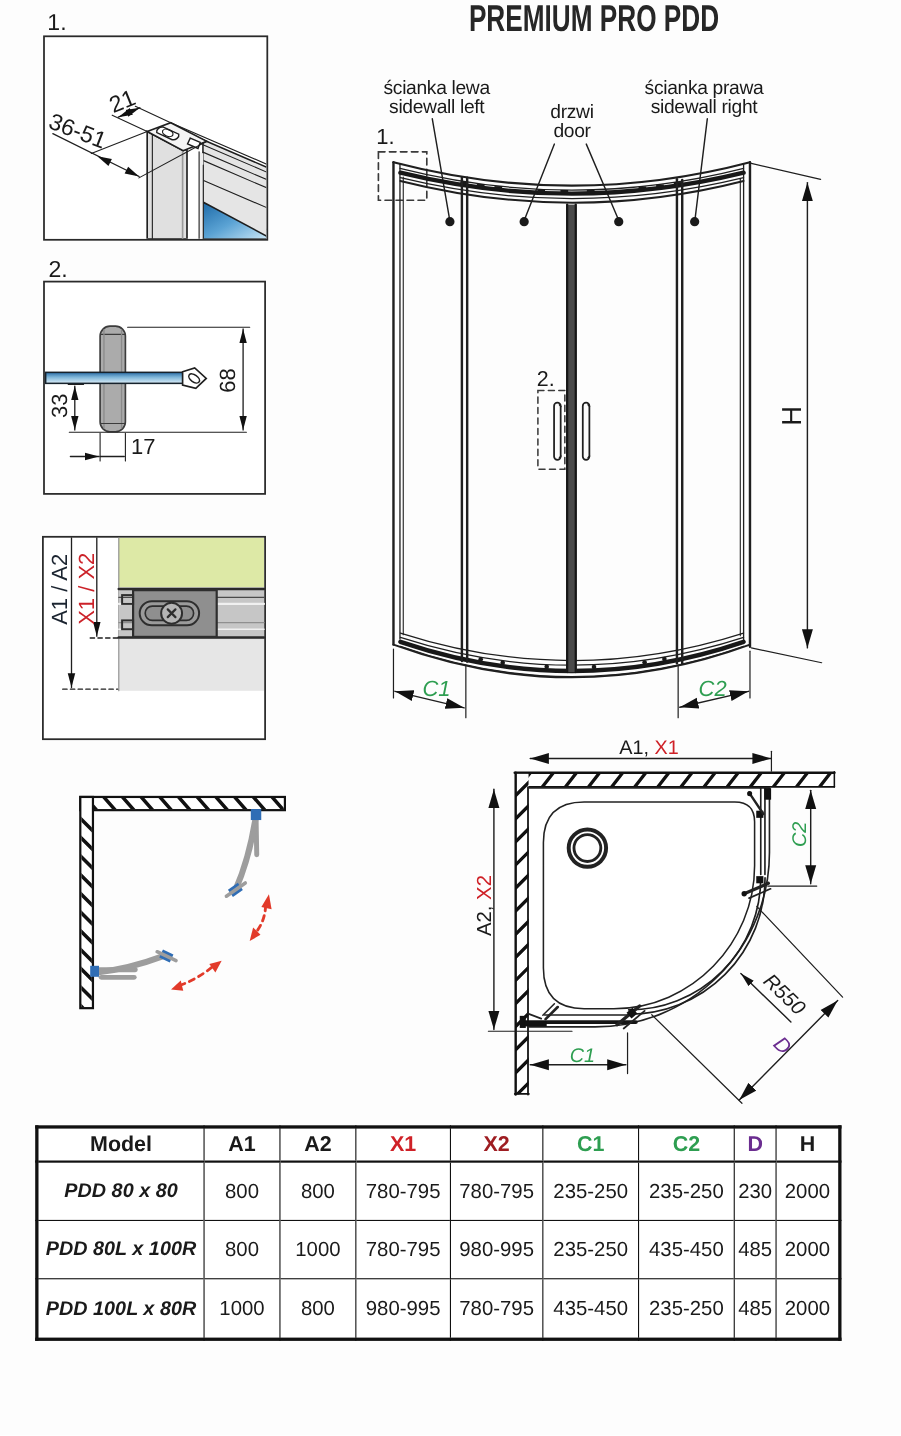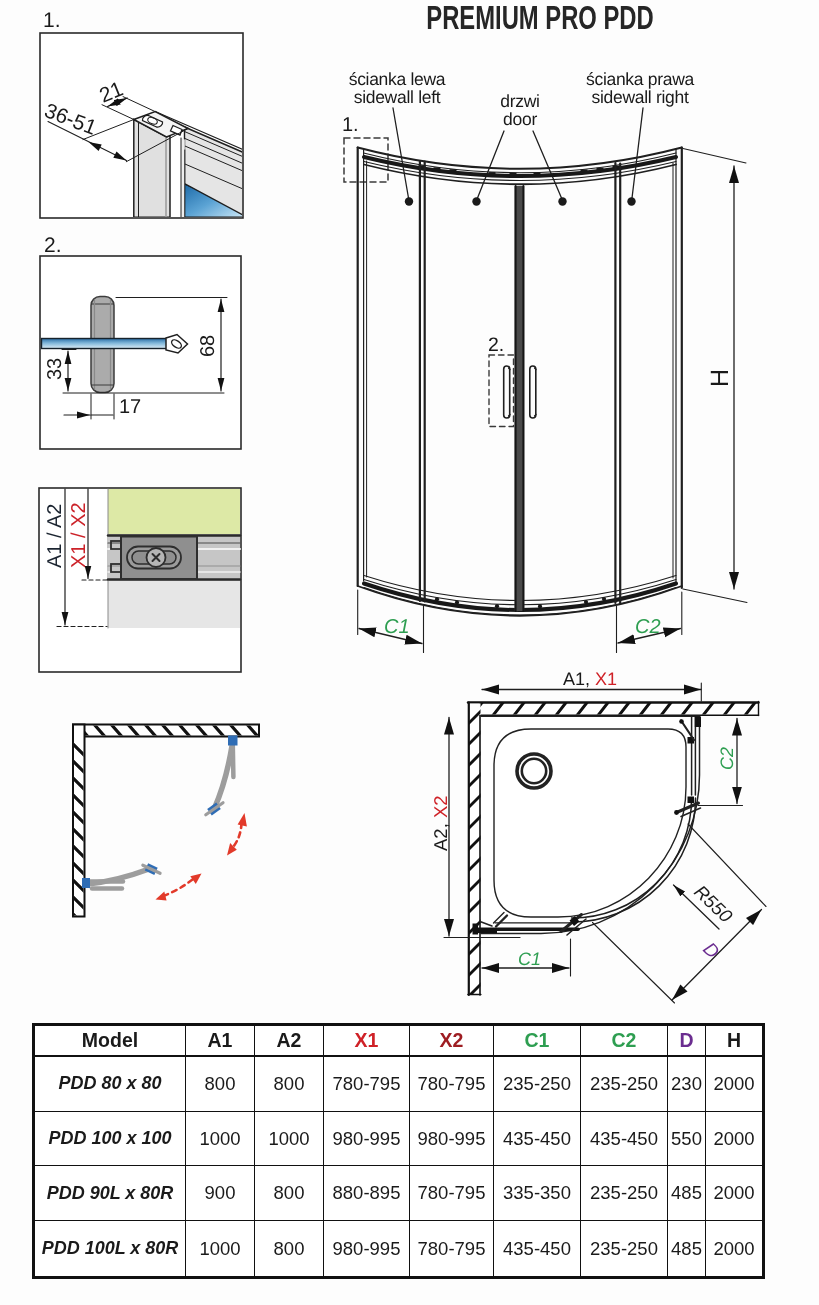--- a/index.html
+++ b/index.html
@@ -1,20 +1,20 @@
 <!DOCTYPE html>
 <html><head>
 <meta charset="utf-8">
 <style>
   html,body{margin:0;padding:0;background:#ffffff;-webkit-font-smoothing:antialiased;}
   text{-webkit-font-smoothing:antialiased;}
   #page{position:relative;width:819px;height:1305px;background:#fdfdfd;font-family:"Liberation Sans",sans-serif;overflow:hidden;}
   #title{position:absolute;left:230px;top:-2px;width:620px;text-align:center;font-size:34px;font-weight:bold;color:#262626;letter-spacing:0px;transform:scaleX(0.7);transform-origin:310px 0;}
   svg{position:absolute;left:0;top:0;}
-  table{border-collapse:collapse;table-layout:fixed;position:absolute;left:32px;top:1023px;width:730px;height:256px;background:#fff;}
+  table{border-collapse:collapse;table-layout:fixed;position:absolute;left:32px;top:1023px;width:730px;height:196px;background:#fff;}
   table{border:3px solid #111;}
   td{border-left:1.8px solid #111;border-top:1.4px solid #111;text-align:center;vertical-align:middle;font-size:18.5px;color:#1a1a1a;padding:0;}
   tr.hd td{font-size:19.5px;font-weight:bold;border-bottom:2.6px solid #111;}
   td.m{font-weight:bold;font-style:italic;font-size:18px;text-align:center;}
   tr.sep td{border-top:2.8px solid #111;}
   .cx1{color:#cf2127}.cx2{color:#9e1d22}.cgr{color:#2e9e51}.cpu{color:#6b2d90}
 </style>
 </head>
 <body>
 <div id="page">
@@ -538,38 +538,27 @@
           <td>800</td>
           <td>800</td>
           <td>780-795</td>
           <td>780-795</td>
           <td>235-250</td>
           <td>235-250</td>
           <td>230</td>
           <td>2000</td>
         </tr>
     <tr>
-          <td class="m">PDD 100 x 100</td>
+          <td class="m">PDD 80L x 100R</td>
+          <td>800</td>
           <td>1000</td>
-          <td>1000</td>
+          <td>780-795</td>
           <td>980-995</td>
-          <td>980-995</td>
+          <td>235-250</td>
           <td>435-450</td>
-          <td>435-450</td>
-          <td>550</td>
-          <td>2000</td>
-        </tr>
-    <tr>
-          <td class="m">PDD 90L x 80R</td>
-          <td>900</td>
-          <td>800</td>
-          <td>880-895</td>
-          <td>780-795</td>
-          <td>335-350</td>
-          <td>235-250</td>
           <td>485</td>
           <td>2000</td>
         </tr>
     <tr>
           <td class="m">PDD 100L x 80R</td>
           <td>1000</td>
           <td>800</td>
           <td>980-995</td>
           <td>780-795</td>
           <td>435-450</td>

